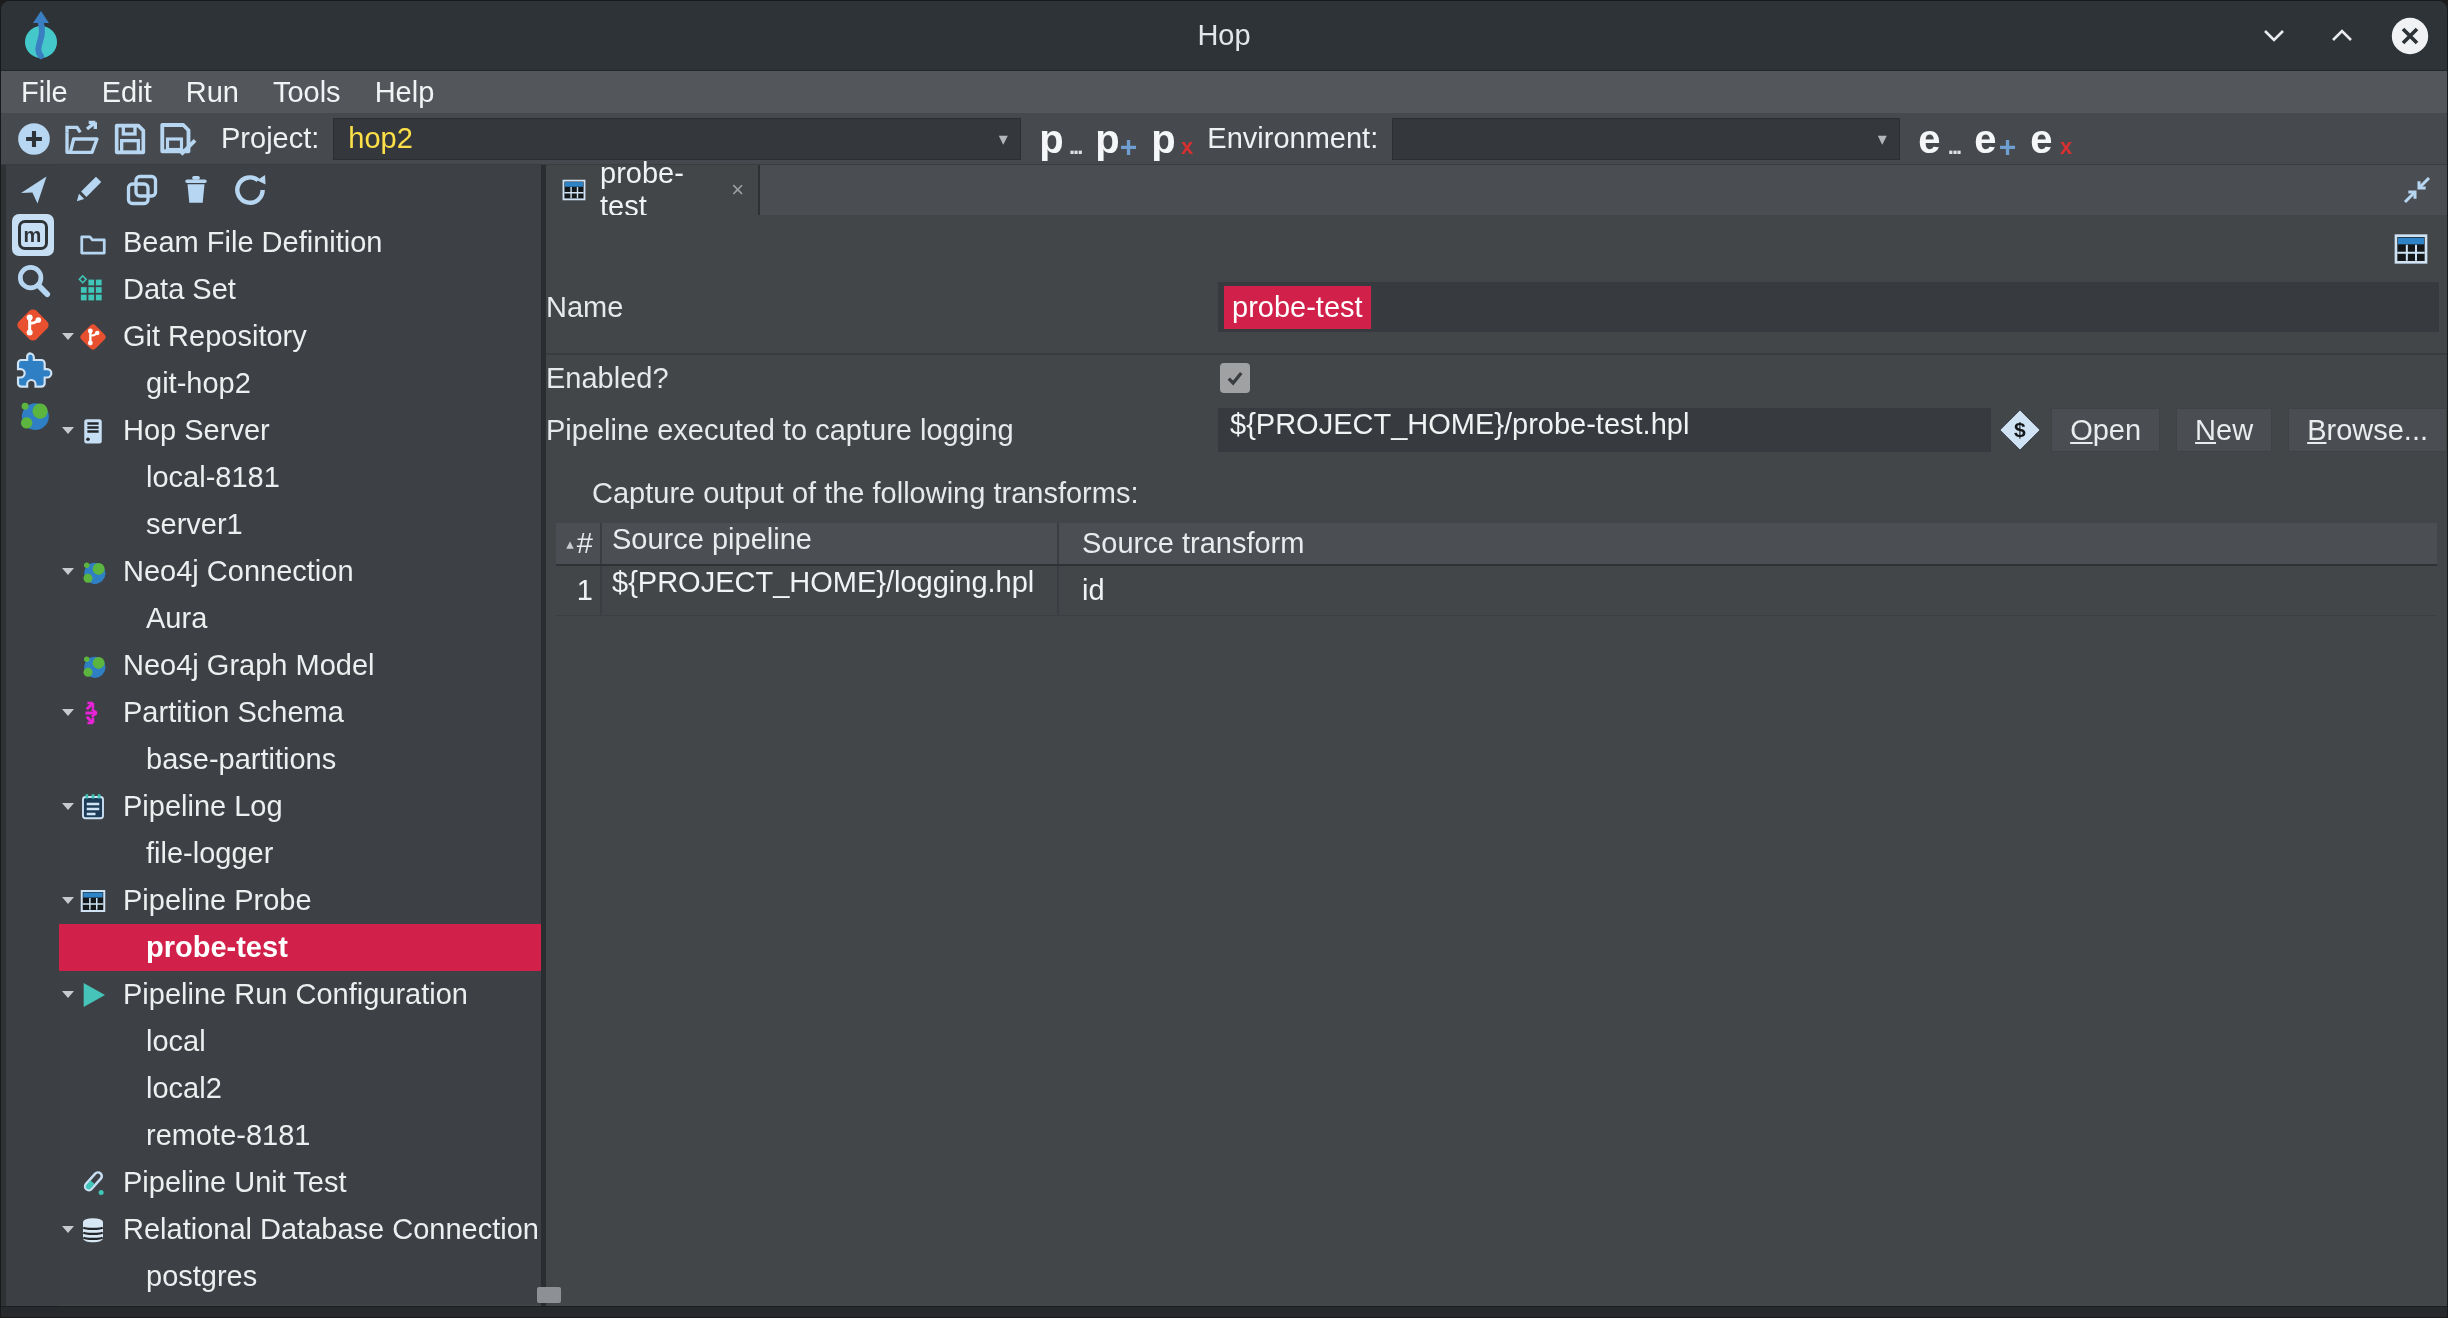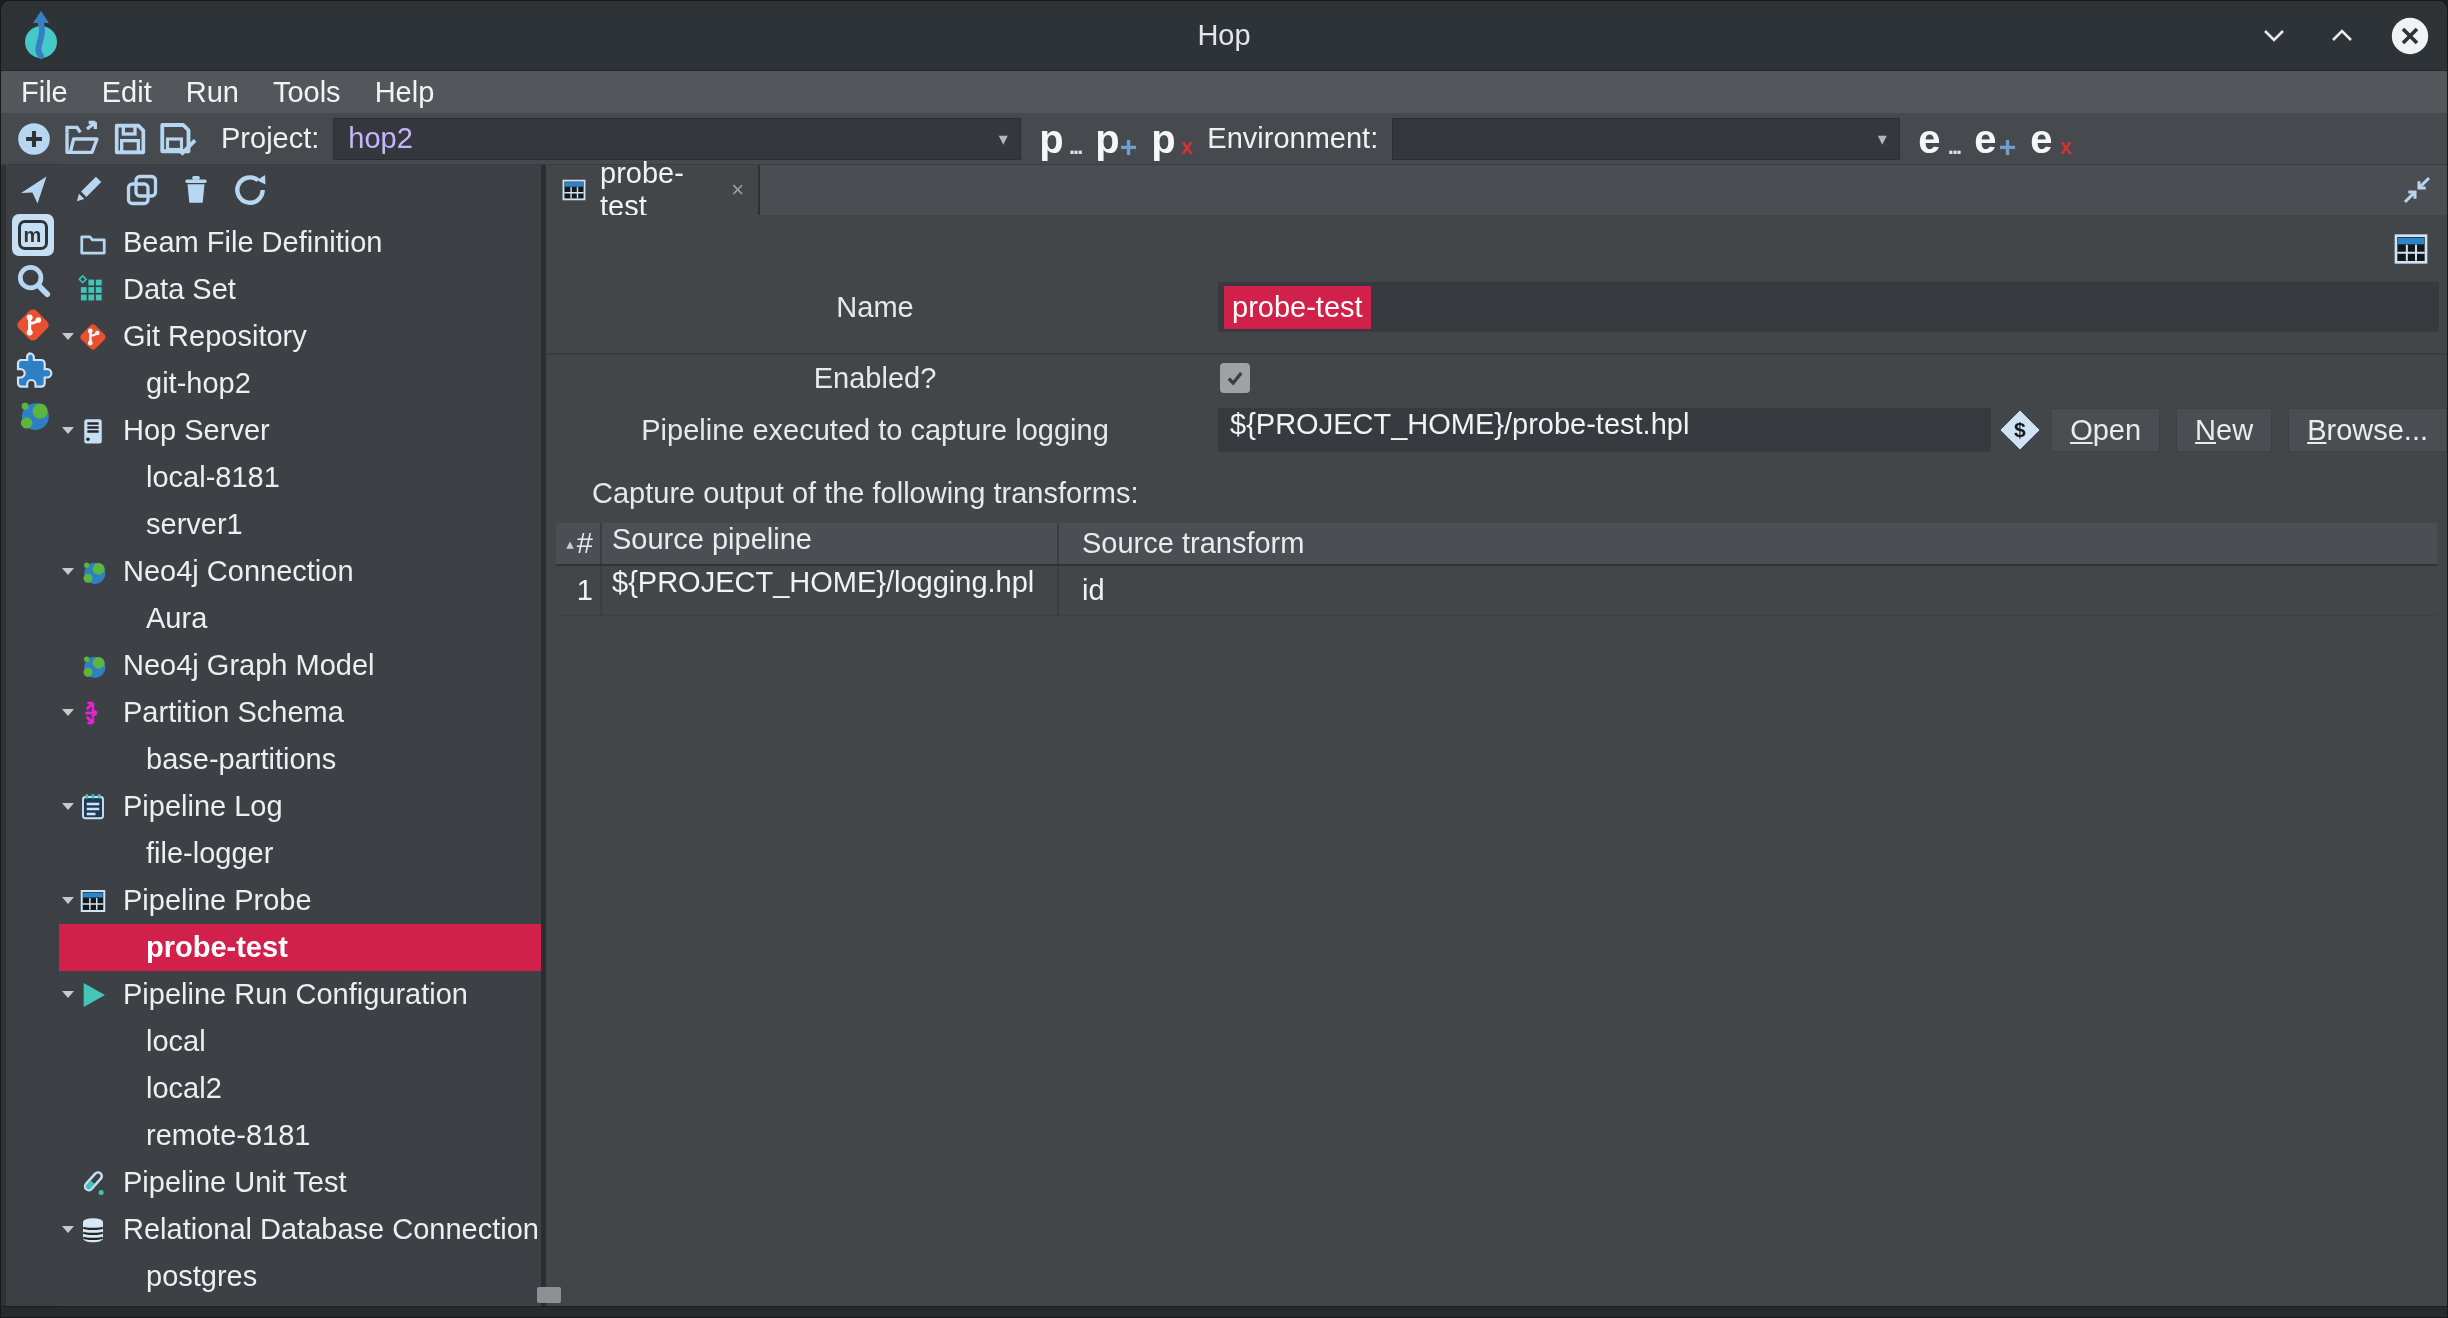--- a/index.html
+++ b/index.html
@@ -22,21 +22,21 @@
   .menu-item{font-size:29px;color:#f1f3f4;}
 
   
   .toolbar{position:absolute;top:112px;left:0;right:0;height:52px;background:#46494d;
     display:flex;align-items:center;padding-left:12px;border-bottom:1px solid #3a3d40;}
   .tb-icon{width:42px;height:42px;display:flex;align-items:center;justify-content:center;margin-right:6px;}
   .tb-label{font-size:29px;color:#eef0f2;margin:0 14px 0 16px;white-space:nowrap;}
   .combo{height:42px;background:#34373b;border:1px solid #2c2f32;display:flex;align-items:center;}
   .combo-project{width:688px;}
   .combo-env{width:508px;}
-  .combo-text{font-size:29px;padding-left:14px;color:#c4b5fd;flex:1;}
+  .combo-text{font-size:29px;padding-left:14px;color:#fde047;flex:1;}
   .combo-arrow{width:34px;text-align:center;color:#b4b7b9;font-size:18px;}
   .pe-group{display:flex;align-items:center;gap:20px;margin-left:18px;margin-right:4px;}
   .pe-icon{position:relative;font-size:40px;font-weight:600;color:#f4f6f7;line-height:40px;width:36px;}
   .pe-suffix{position:absolute;right:-6px;bottom:-8px;font-size:22px;font-weight:700;}
   .sfx-dots{color:#dfe2e4;letter-spacing:-2px;}
   .sfx-plus{color:#6f9fd0;font-size:30px;}
   .sfx-x{color:#d63030;}
 
   
   .body{position:absolute;top:164px;left:0;right:0;bottom:0;}
@@ -72,21 +72,21 @@
     border-right:2px solid #2e3134;max-width:214px;}
   .tab .ticon{margin-right:12px;display:flex;}
   .tab-label{font-size:29px;color:#f0f2f3;}
   .tab-close{margin-left:12px;font-size:22px;color:#9ea1a3;line-height:20px;}
   .collapse-btn{margin-left:auto;margin-right:14px;display:flex;}
 
   .content{position:absolute;top:50px;left:0;right:0;bottom:0;background:#434649;}
   .probe-type-icon{position:absolute;top:14px;right:16px;}
 
   .frow{position:absolute;left:0;right:0;display:flex;align-items:center;}
-  .flabel{width:658px;text-align:center;font-size:29px;color:#e6e9ea;flex:0 0 658px;white-space:nowrap;}
+  .flabel{width:658px;text-align:left;font-size:29px;color:#e6e9ea;flex:0 0 658px;white-space:nowrap;}
   .row-name{top:66px;height:52px;}
   .name-field{margin-left:14px;width:1221px;height:50px;background:#373a3e;display:flex;align-items:center;padding-left:6px;}
   .sel-text{background:#d12049;color:#ffffff;font-size:29px;padding:5px 8px;}
   .name-sep{position:absolute;top:138px;left:0;right:0;height:2px;background:#393c3f;}
   .row-enabled{top:145px;height:36px;}
   .checkbox{margin-left:16px;width:30px;height:30px;background:#9fa1a3;border-radius:4px;
     display:flex;align-items:center;justify-content:center;}
   .row-pipeline{top:193px;height:44px;}
   .pipeline-field{margin-left:14px;width:836px;height:44px;background:#373a3e;display:flex;
     padding-left:12px;font-size:29px;color:#f0f2f3;overflow:hidden;white-space:nowrap;}

